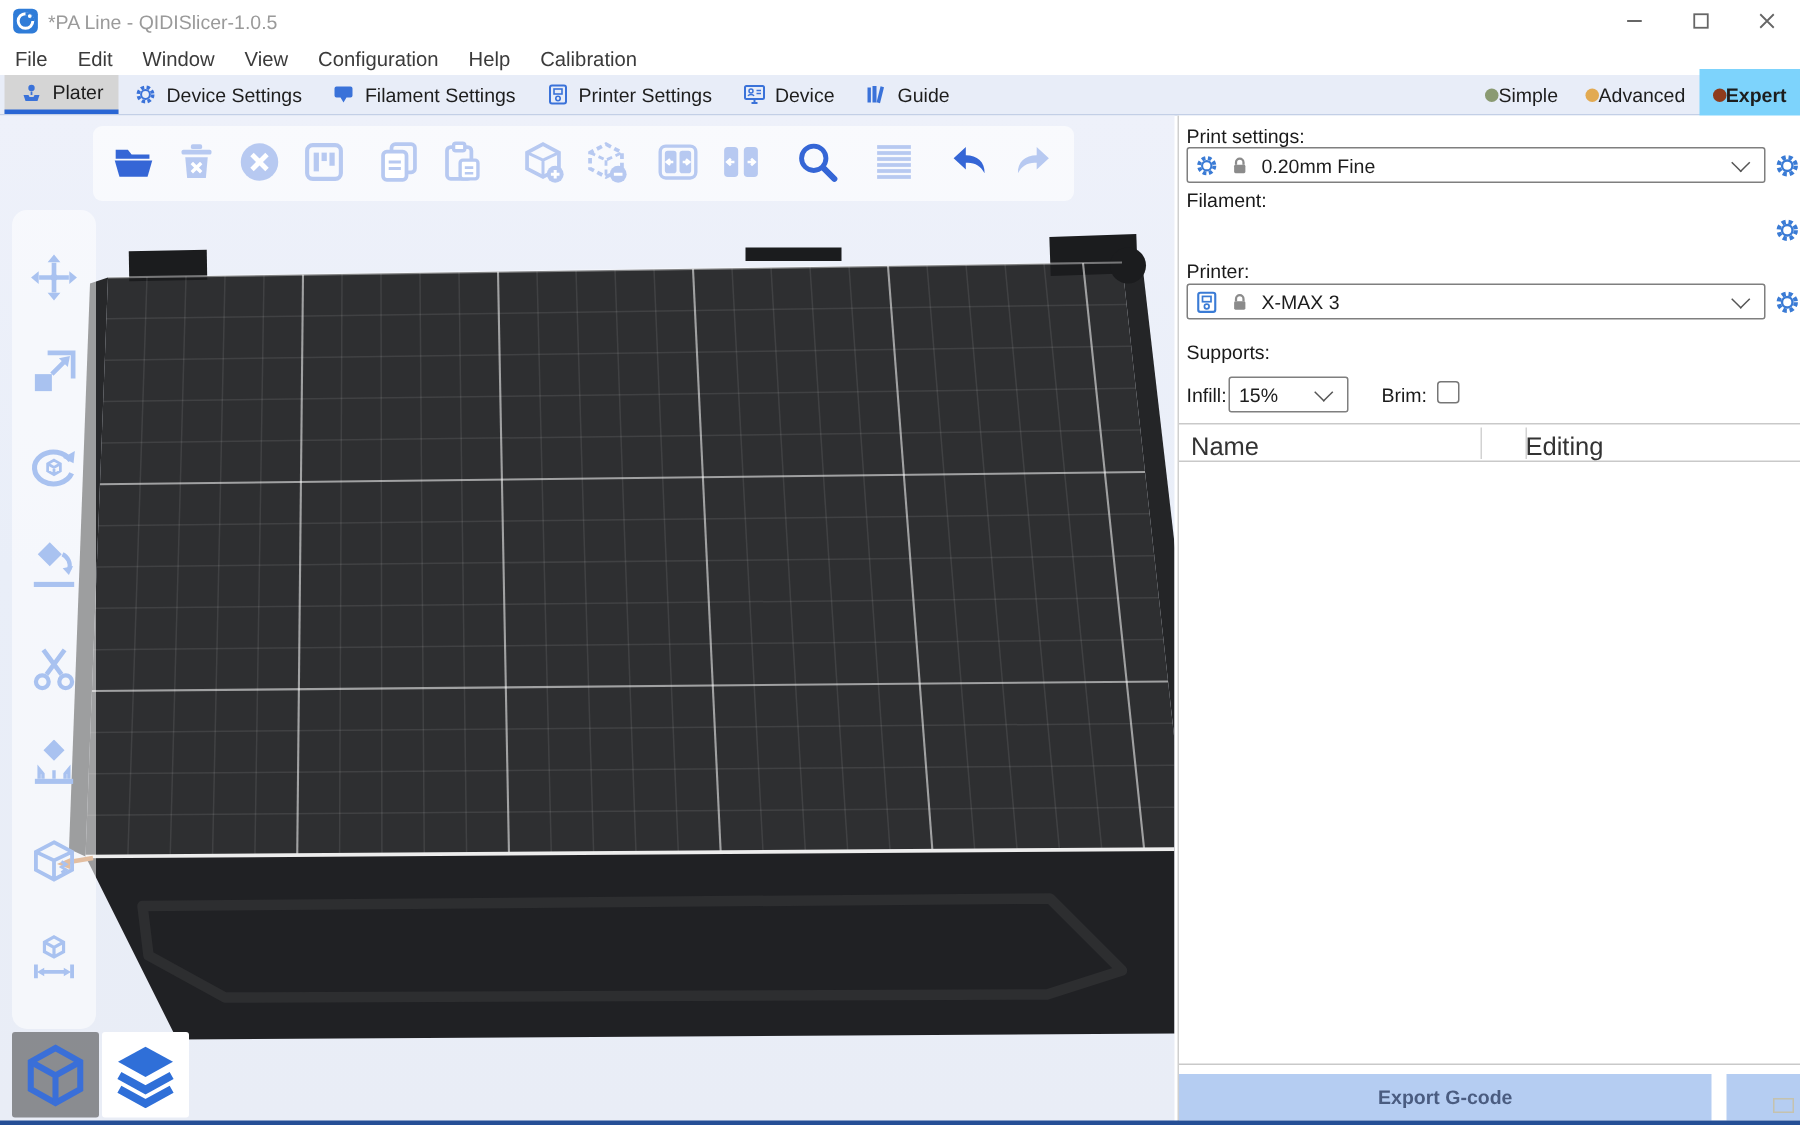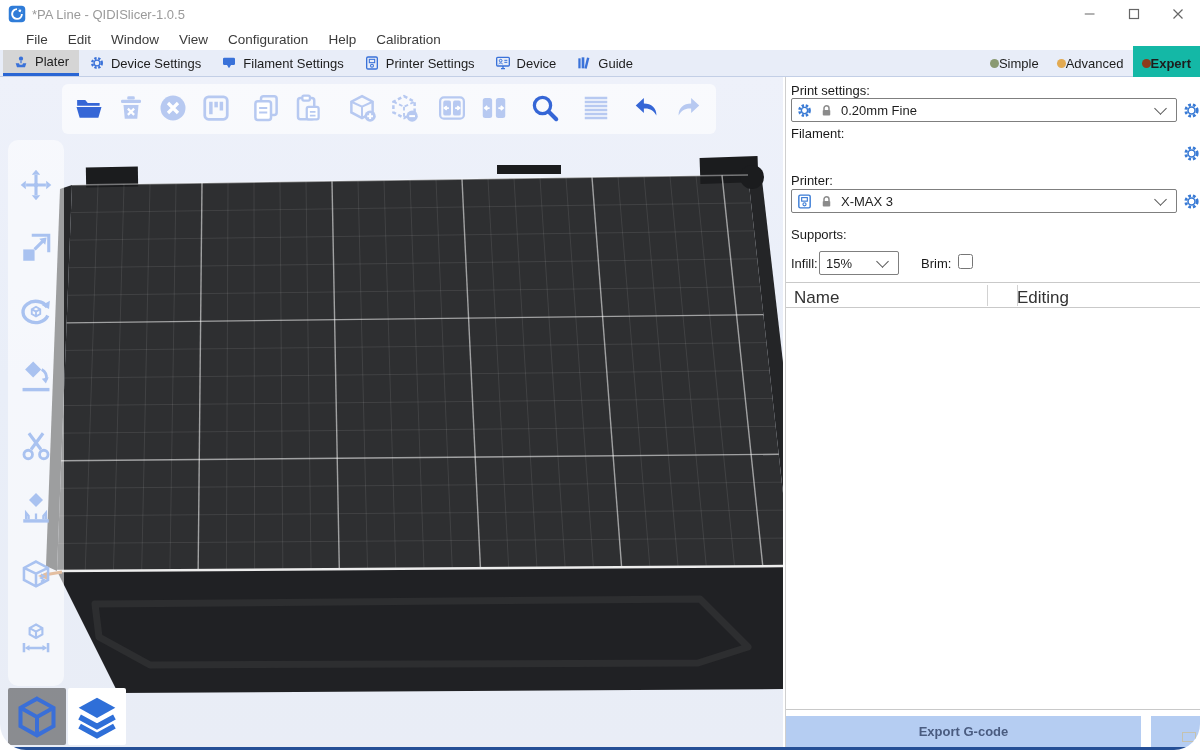--- a/index.html
+++ b/index.html
@@ -1,32 +1,32 @@
 <!DOCTYPE html>
 <html><head>
 <meta charset="utf-8">
 <style>
   html,body{margin:0;padding:0;background:#fff;}
-  #app{position:relative;width:1200px;height:750px;font-family:"Liberation Sans",sans-serif;overflow:hidden;background:#fff;border-radius:26px;-webkit-font-smoothing:antialiased;}
+  #app{position:relative;width:1200px;height:750px;font-family:"Liberation Sans",sans-serif;overflow:hidden;background:#fff;-webkit-font-smoothing:antialiased;}
   .abs{position:absolute;}
   
   #titlebar{left:0;top:0;width:1200px;height:28px;background:#fff;}
   #title-text{left:32px;top:7px;font-size:13px;color:#9a9a9a;}
   .winbtn{top:0;width:44px;height:28px;display:flex;align-items:center;justify-content:center;cursor:default;}
   
-  #menubar{left:0;top:28px;width:1200px;height:22px;background:#fff;display:flex;align-items:center;padding-left:16px;box-sizing:border-box;}
+  #menubar{left:0;top:28px;width:1200px;height:22px;background:#fff;display:flex;align-items:center;padding-left:0;box-sizing:border-box;}
   .menu-item{padding:0 10px;font-size:13.5px;color:#3b3b3b;height:22px;display:flex;align-items:center;}
   
   #tabstrip{left:0;top:50px;width:1200px;height:27px;background:#e8edf8;border-bottom:1px solid #c3cfe6;display:flex;box-sizing:border-box;}
   .tab{display:flex;align-items:center;gap:6px;padding:0 10px;font-size:13px;color:#1d1d1d;height:26px;box-sizing:border-box;}
   .tab.selected{background:#d5d5d5;border-bottom:3px solid #2a66d4;}
   .tab svg{width:16px;height:16px;color:#3a72d9;}
   #modes{margin-left:auto;display:flex;align-items:center;height:26px;}
   .mode{display:flex;align-items:center;gap:0;padding:4px 9px;font-size:13px;color:#1d1d1d;height:26px;}
-  .mode.selected{background:#14b8a6;font-weight:bold;}
+  .mode.selected{background:#7dd3fc;font-weight:bold;}
   .dot{width:9px;height:9px;border-radius:50%;}
   
   #viewport{left:0;top:77px;width:783px;height:673px;background:linear-gradient(180deg,#eef1fa 0%,#e9eef8 45%,#e9edf6 100%);overflow:hidden;}
   #toolbar-panel{left:62px;top:7px;width:654px;height:50px;background:rgba(255,255,255,0.62);border-radius:6px;}
   .tb-icon{top:16px;width:30px;height:30px;color:#b7c9f1;}
   .tb-icon svg{width:30px;height:30px;}
   .tb-strong{color:#3566d6;}
   #gizmo-panel{left:8px;top:63px;width:56px;height:546px;background:rgba(255,255,255,0.55);border-radius:10px;}
   .gz-icon{left:19px;width:34px;height:34px;color:#a9c2f0;}
   .gz-icon svg{width:34px;height:34px;}

